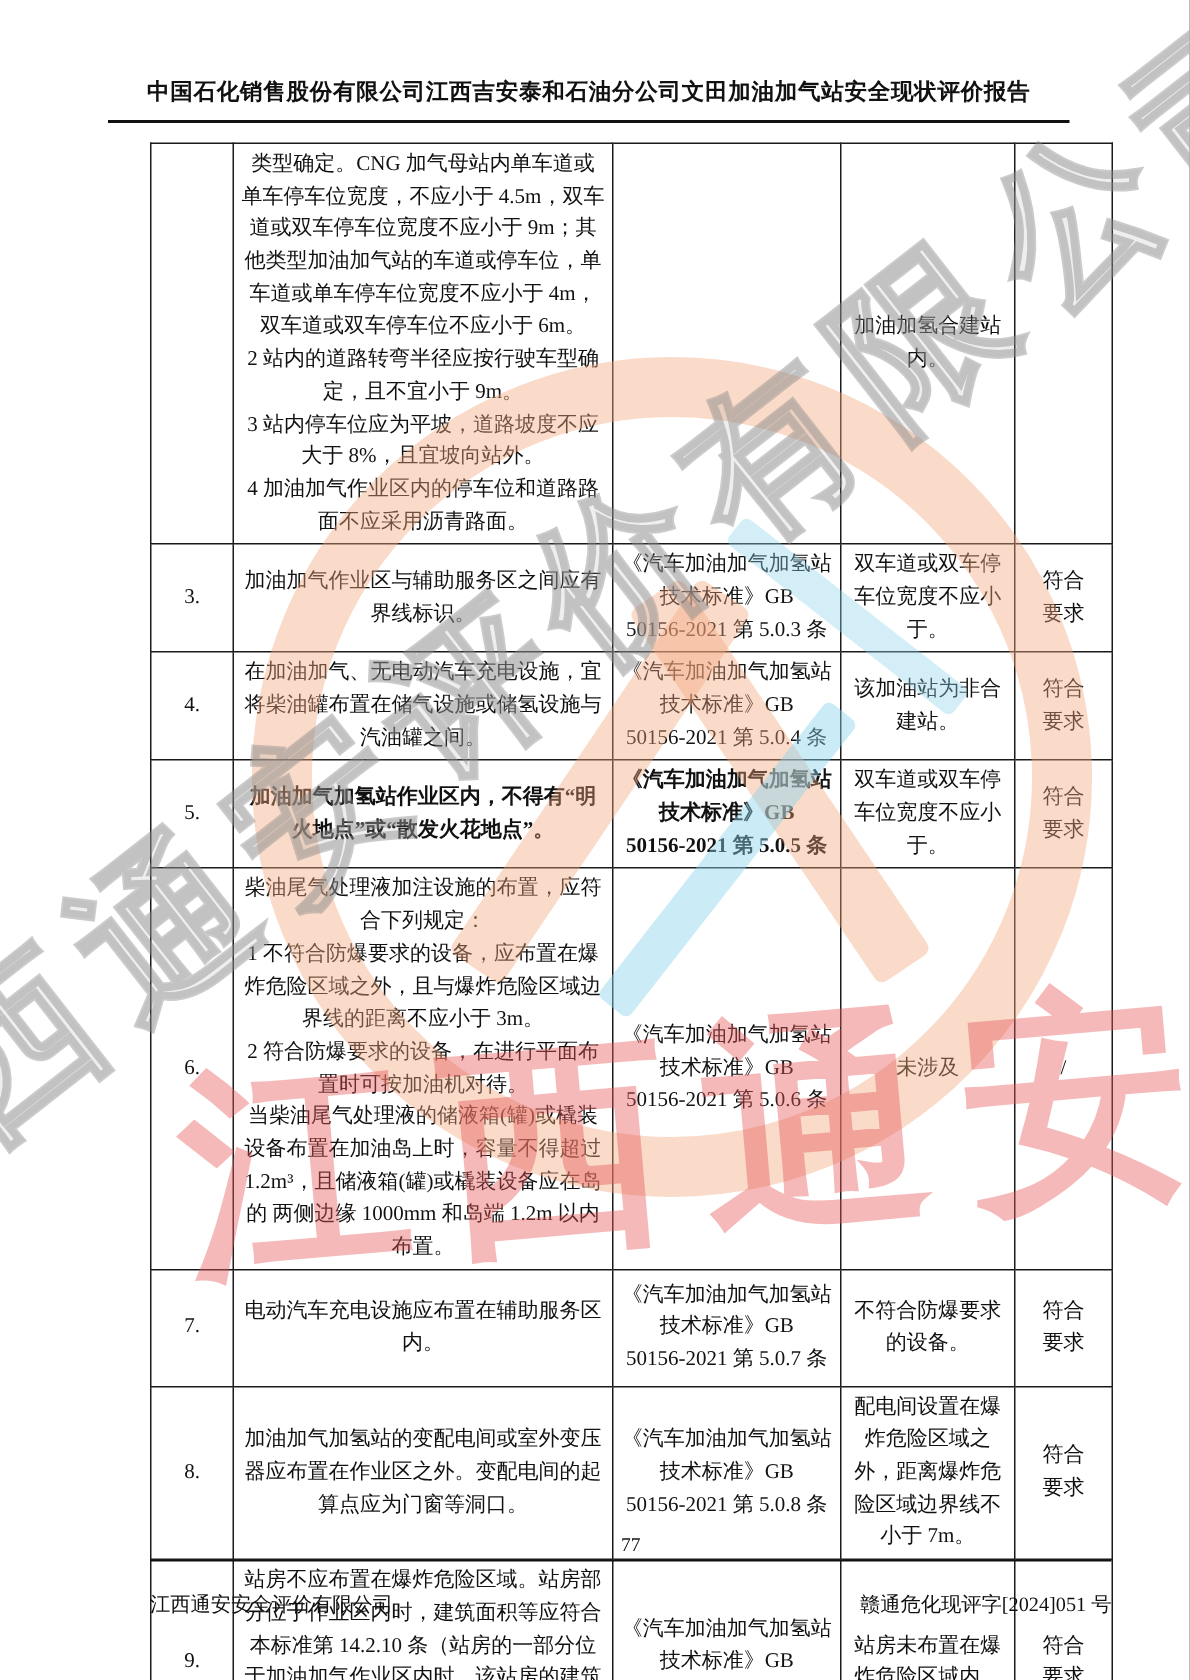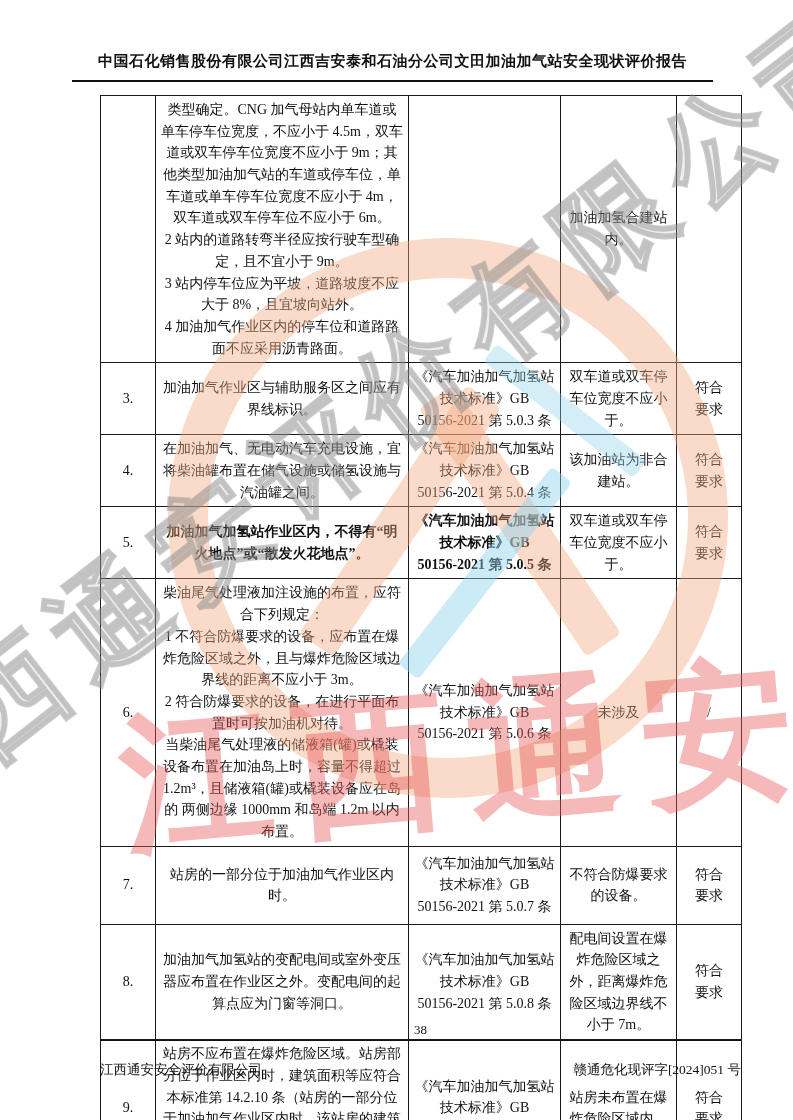--- a/index.html
+++ b/index.html
@@ -174,21 +174,21 @@
 2 符合防爆要求的设备，在进行平面布置时可按加油机对待。
 当柴油尾气处理液的储液箱(罐)或橇装设备布置在加油岛上时，容量不得超过 1.2m³，且储液箱(罐)或橇装设备应在岛的 两侧边缘 1000mm 和岛端 1.2m 以内布置。</td>
         <td class="standard-cell">《汽车加油加气加氢站
 技术标准》GB
 50156-2021 第 5.0.6 条</td>
         <td class="finding-cell">未涉及</td>
         <td class="conclusion-cell">/</td>
       </tr>
       <tr class="r7">
         <td class="number-cell">7.</td>
-        <td class="content-cell">站房的一部分位于加油加气作业区内时。</td>
+        <td class="content-cell">电动汽车充电设施应布置在辅助服务区内。</td>
         <td class="standard-cell">《汽车加油加气加氢站
 技术标准》GB
 50156-2021 第 5.0.7 条</td>
         <td class="finding-cell">不符合防爆要求的设备。</td>
         <td class="conclusion-cell">符合
 要求</td>
       </tr>
       <tr class="r8">
         <td class="number-cell">8.</td>
         <td class="content-cell">加油加气加氢站的变配电间或室外变压器应布置在作业区之外。变配电间的起算点应为门窗等洞口。</td>
@@ -206,20 +206,20 @@
 技术标准》GB
 50156-2021 第 5.0.9 条</td>
         <td class="finding-cell">站房未布置在爆炸危险区域内。</td>
         <td class="conclusion-cell">符合
 要求</td>
       </tr>
     </tbody>
   </table>
 
   <div class="footer">
-    <div class="footer-page">38</div>
+    <div class="footer-page">77</div>
     <div class="footer-row">
       <span>江西通安安全评价有限公司</span>
       <span>赣通危化现评字[2024]051 号</span>
     </div>
   </div>
 
 </div>
 
 </body></html>

